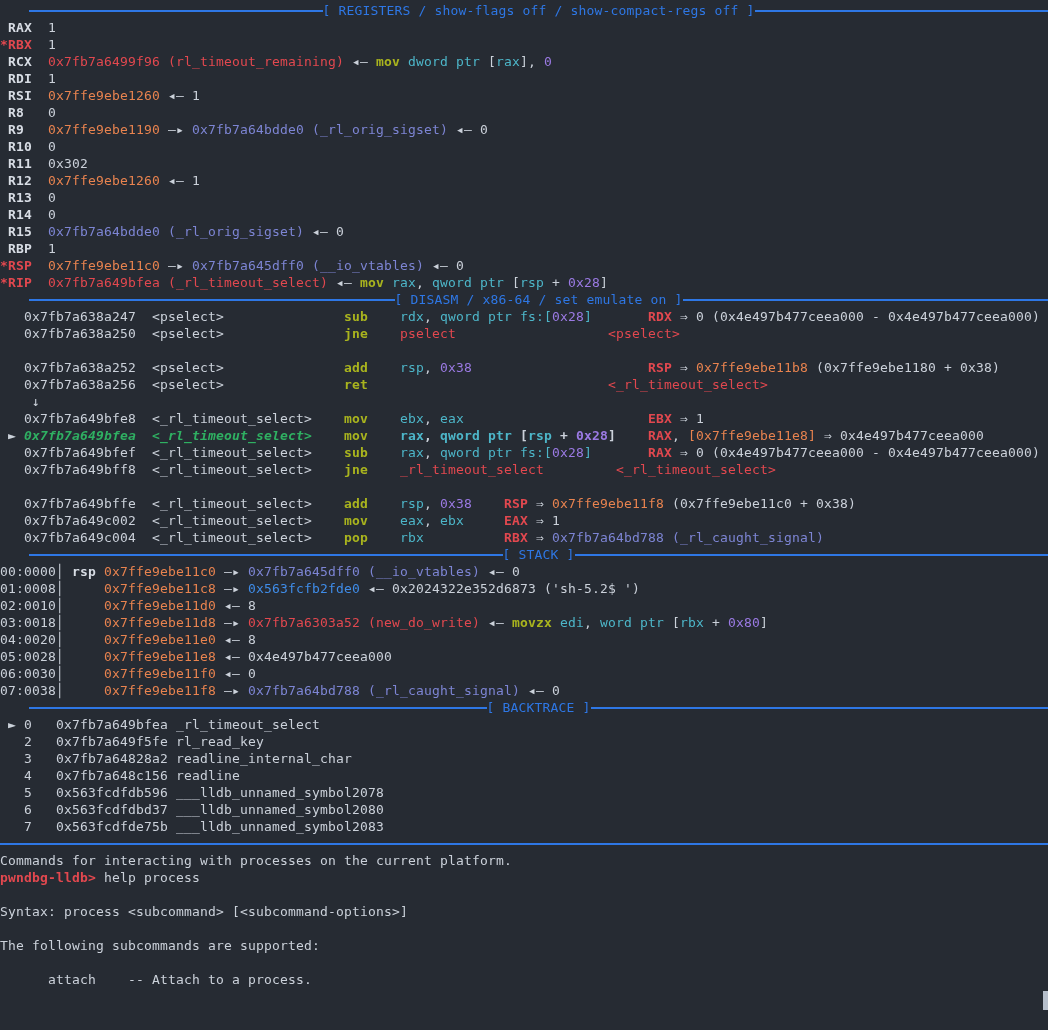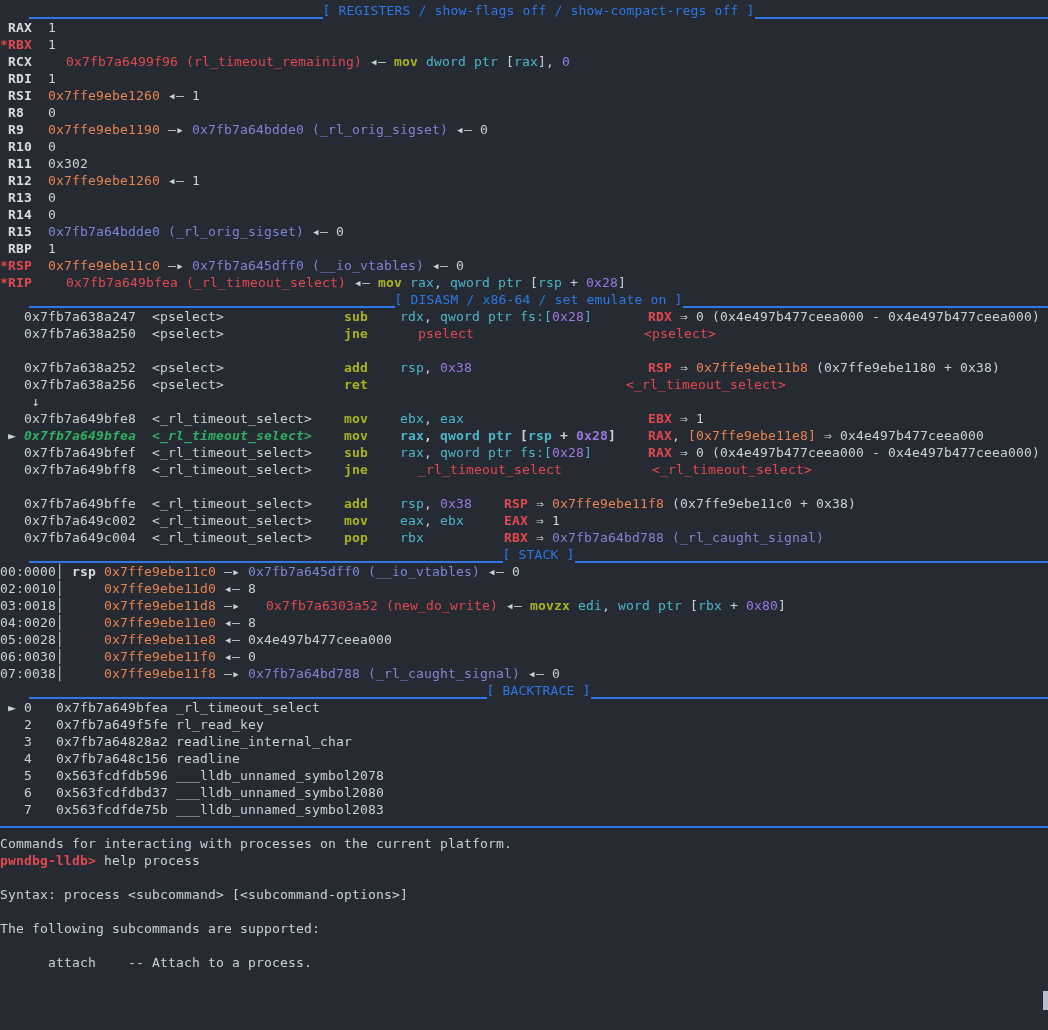--- a/index.html
+++ b/index.html
@@ -8,28 +8,28 @@
     width:1048px;height:1030px;
     background:var(--bg,#262b33);
     box-sizing:border-box;
     padding-top:2px;
     overflow:hidden;
     font-family:"DejaVu Sans Mono",monospace;
     font-size:13px;line-height:17px;
     letter-spacing:0.173px;
   }
   .ln{height:17px;white-space:pre;}
-  .hdr{height:17px;display:flex;align-items:flex-end;color:var(--accent,#2e77e5);white-space:pre;margin-left:29px;}
+  .hdr{height:17px;display:flex;align-items:center;color:var(--accent,#2e77e5);white-space:pre;margin-left:29px;}
   .hline{flex:1 1 auto;height:2px;background:var(--accent,#2e77e5);}
   .htext{flex:0 0 auto;}
   .rule-row{height:17px;display:flex;align-items:center;}
   .sg-fg{color:var(--fg,#cbd1da);}
   .sg-bold{color:var(--bold,#d8dde5);font-weight:bold;}
   .sg-boldfg{color:var(--fg,#cbd1da);font-weight:bold;}
-  .sg-red{color:var(--red,#e2484f);margin-left:18px;}
+  .sg-red{color:var(--red,#e2484f);}
   .sg-redb{color:var(--red,#e2484f);font-weight:bold;}
   .sg-orange{color:var(--orange,#e8834f);}
   .sg-indigo{color:var(--indigo,#7d85d4);}
   .sg-blue{color:var(--blue,#3f8ce8);}
   .sg-mnem{color:var(--mnem,#a9b41e);font-weight:bold;}
   .sg-cyan{color:var(--cyan,#4db6c9);}
   .sg-cyanb{color:var(--cyan,#4db6c9);font-weight:bold;}
   .sg-purple{color:var(--purple,#9b7ae4);}
   .sg-purpleb{color:var(--purple,#9b7ae4);font-weight:bold;}
   .sg-green{color:var(--green,#2fb062);font-weight:bold;font-style:italic;}
@@ -72,20 +72,21 @@
       <div class="ln"><span class="sg-fg">   0x7fb7a649bfef  &lt;_rl_timeout_select&gt;</span><span class="sg-fg">    </span><span class="sg-mnem">sub</span><span class="sg-fg">    </span><span class="sg-cyan">rax</span><span class="sg-fg">, </span><span class="sg-cyan">qword ptr</span><span class="sg-fg"> </span><span class="sg-cyan">fs:[</span><span class="sg-purple">0x28</span><span class="sg-cyan">]</span><span class="sg-fg">       </span><span class="sg-redb">RAX</span><span class="sg-fg"> ⇒ 0 (0x4e497b477ceea000 - 0x4e497b477ceea000)</span></div>
       <div class="ln"><span class="sg-fg">   0x7fb7a649bff8  &lt;_rl_timeout_select&gt;</span><span class="sg-fg">    </span><span class="sg-mnem">jne</span><span class="sg-fg">    </span><span class="sg-red">_rl_timeout_select</span><span class="sg-fg">         </span><span class="sg-red">&lt;_rl_timeout_select&gt;</span></div>
       <div class="ln"></div>
       <div class="ln"><span class="sg-fg">   0x7fb7a649bffe  &lt;_rl_timeout_select&gt;</span><span class="sg-fg">    </span><span class="sg-mnem">add</span><span class="sg-fg">    </span><span class="sg-cyan">rsp</span><span class="sg-fg">, </span><span class="sg-purple">0x38</span><span class="sg-fg">    </span><span class="sg-redb">RSP</span><span class="sg-fg"> ⇒ </span><span class="sg-orange">0x7ffe9ebe11f8</span><span class="sg-fg"> (0x7ffe9ebe11c0 + 0x38)</span></div>
       <div class="ln"><span class="sg-fg">   0x7fb7a649c002  &lt;_rl_timeout_select&gt;</span><span class="sg-fg">    </span><span class="sg-mnem">mov</span><span class="sg-fg">    </span><span class="sg-cyan">eax</span><span class="sg-fg">, </span><span class="sg-cyan">ebx</span><span class="sg-fg">     </span><span class="sg-redb">EAX</span><span class="sg-fg"> ⇒ 1</span></div>
       <div class="ln"><span class="sg-fg">   0x7fb7a649c004  &lt;_rl_timeout_select&gt;</span><span class="sg-fg">    </span><span class="sg-mnem">pop</span><span class="sg-fg">    </span><span class="sg-cyan">rbx</span><span class="sg-fg">          </span><span class="sg-redb">RBX</span><span class="sg-fg"> ⇒ </span><span class="sg-indigo">0x7fb7a64bd788 (_rl_caught_signal)</span></div>
     </div>
     <div>
       <div class="hdr"><span class="hline"></span><span class="htext">[ STACK ]</span><span class="hline"></span></div>
       <div class="ln"><span class="sg-fg">00:0000</span><span class="sg-fg">│ </span><span class="sg-bold">rsp</span><span class="sg-fg"> </span><span class="sg-orange">0x7ffe9ebe11c0</span><span class="sg-fg"> —▸ </span><span class="sg-indigo">0x7fb7a645dff0 (__io_vtables)</span><span class="sg-fg"> ◂— 0</span></div>
+      <div class="ln"><span class="sg-fg">01:0008</span><span class="sg-fg">│     </span><span class="sg-orange">0x7ffe9ebe11c8</span><span class="sg-fg"> —▸ </span><span class="sg-blue">0x563fcfb2fde0</span><span class="sg-fg"> ◂— 0x2024322e352d6873 ('sh-5.2$ ')</span></div>
       <div class="ln"><span class="sg-fg">02:0010</span><span class="sg-fg">│     </span><span class="sg-orange">0x7ffe9ebe11d0</span><span class="sg-fg"> ◂— 8</span></div>
       <div class="ln"><span class="sg-fg">03:0018</span><span class="sg-fg">│     </span><span class="sg-orange">0x7ffe9ebe11d8</span><span class="sg-fg"> —▸ </span><span class="sg-red">0x7fb7a6303a52 (new_do_write)</span><span class="sg-fg"> ◂— </span><span class="sg-mnem">movzx</span><span class="sg-fg"> </span><span class="sg-cyan">edi</span><span class="sg-fg">, </span><span class="sg-cyan">word ptr</span><span class="sg-fg"> [</span><span class="sg-cyan">rbx</span><span class="sg-fg"> + </span><span class="sg-purple">0x80</span><span class="sg-fg">]</span></div>
       <div class="ln"><span class="sg-fg">04:0020</span><span class="sg-fg">│     </span><span class="sg-orange">0x7ffe9ebe11e0</span><span class="sg-fg"> ◂— 8</span></div>
       <div class="ln"><span class="sg-fg">05:0028</span><span class="sg-fg">│     </span><span class="sg-orange">0x7ffe9ebe11e8</span><span class="sg-fg"> ◂— 0x4e497b477ceea000</span></div>
       <div class="ln"><span class="sg-fg">06:0030</span><span class="sg-fg">│     </span><span class="sg-orange">0x7ffe9ebe11f0</span><span class="sg-fg"> ◂— 0</span></div>
       <div class="ln"><span class="sg-fg">07:0038</span><span class="sg-fg">│     </span><span class="sg-orange">0x7ffe9ebe11f8</span><span class="sg-fg"> —▸ </span><span class="sg-indigo">0x7fb7a64bd788 (_rl_caught_signal)</span><span class="sg-fg"> ◂— 0</span></div>
     </div>
     <div>
       <div class="hdr"><span class="hline"></span><span class="htext">[ BACKTRACE ]</span><span class="hline"></span></div>
       <div class="ln"><span class="sg-fg"> ► 0   0x7fb7a649bfea _rl_timeout_select</span></div>

